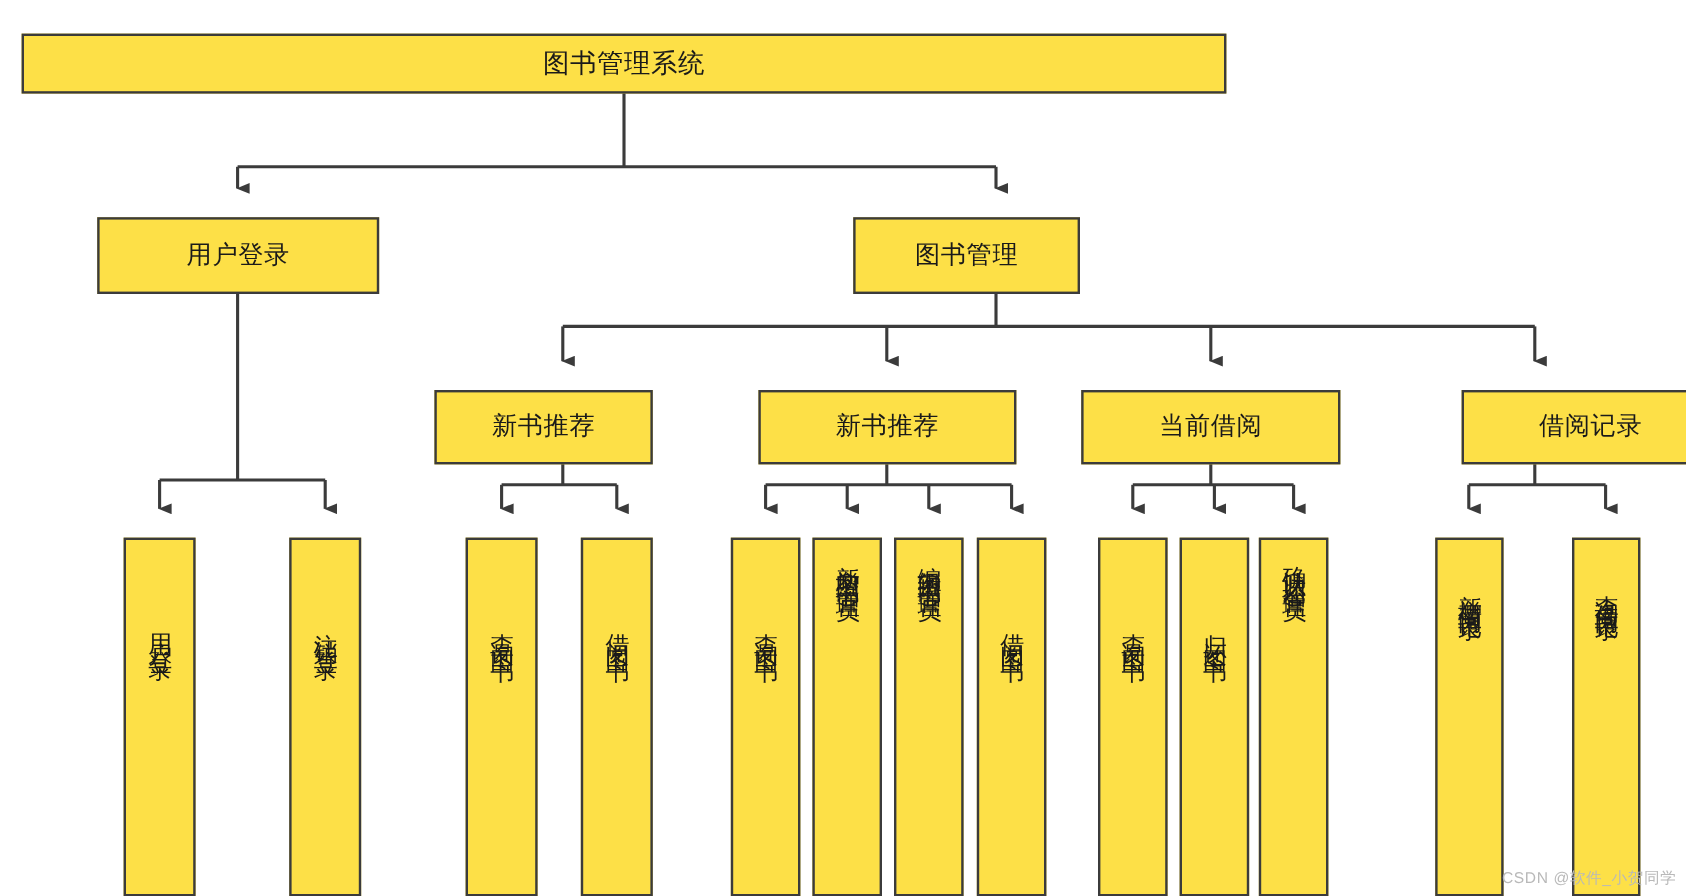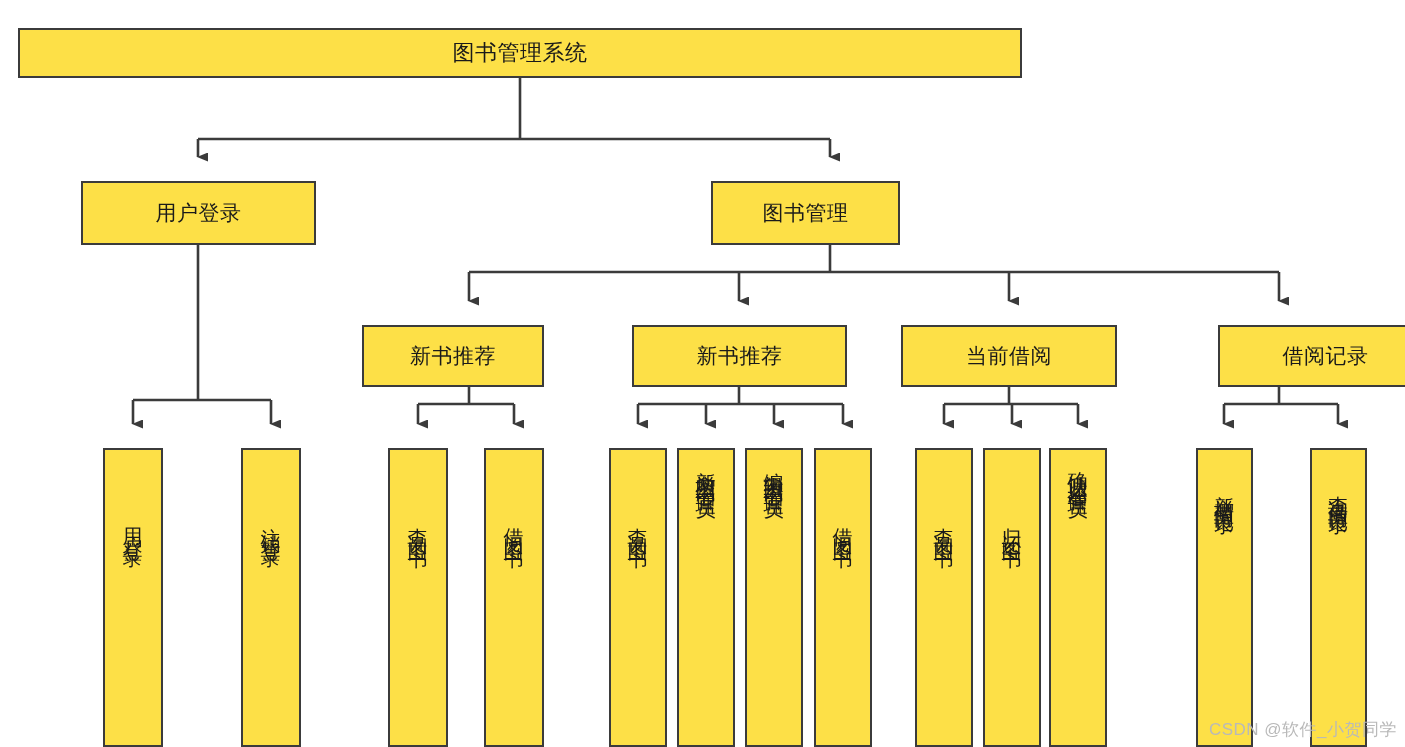--- a/index.html
+++ b/index.html
@@ -66,21 +66,21 @@
     letter-spacing: 7px;
     white-space: nowrap;
   }
   .node.vert.tall .label {
     letter-spacing: 4px;
   }
   .watermark {
     position: absolute;
     right: 8px;
     bottom: 6px;
-    font-size: 17px;
+    font-size: 13px;
     color: #b9b9b9;
     white-space: nowrap;
     z-index: 5;
     letter-spacing: 0.5px;
   }
 </style>
 </head>
 <body>
 
 <div id="diagram-root">

